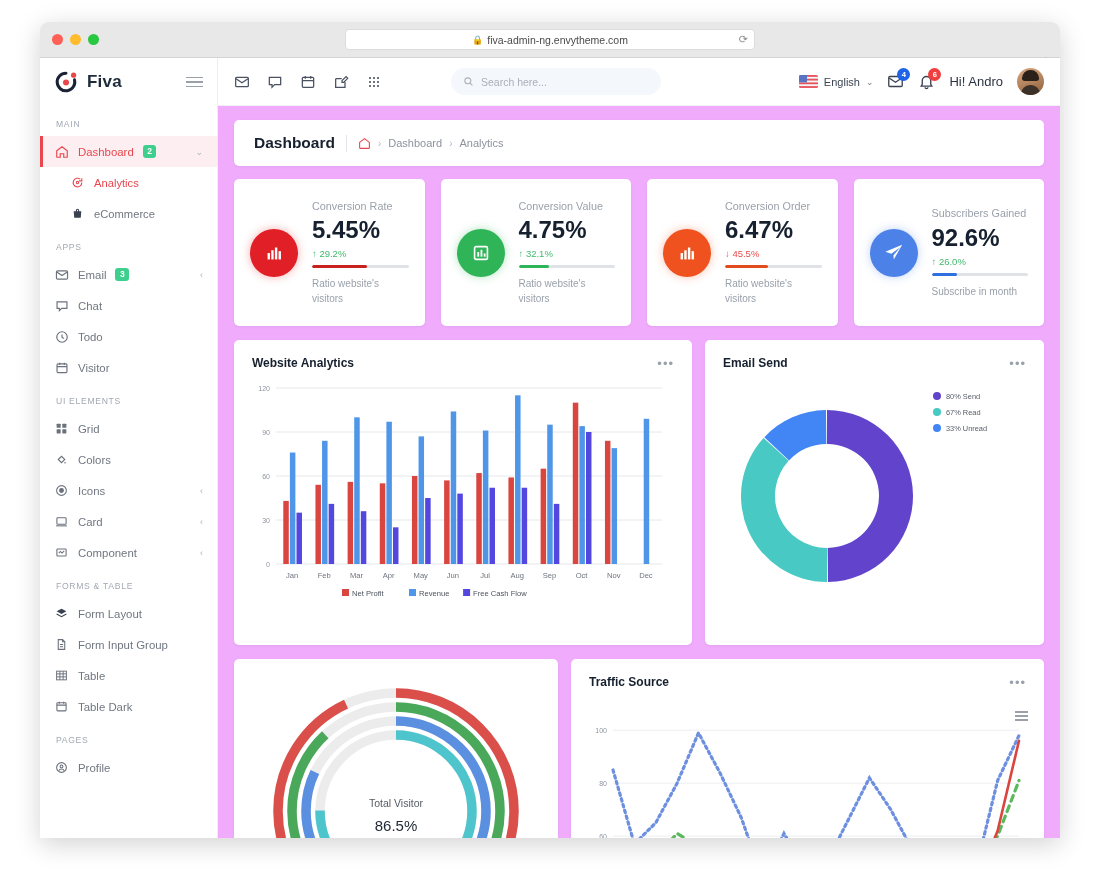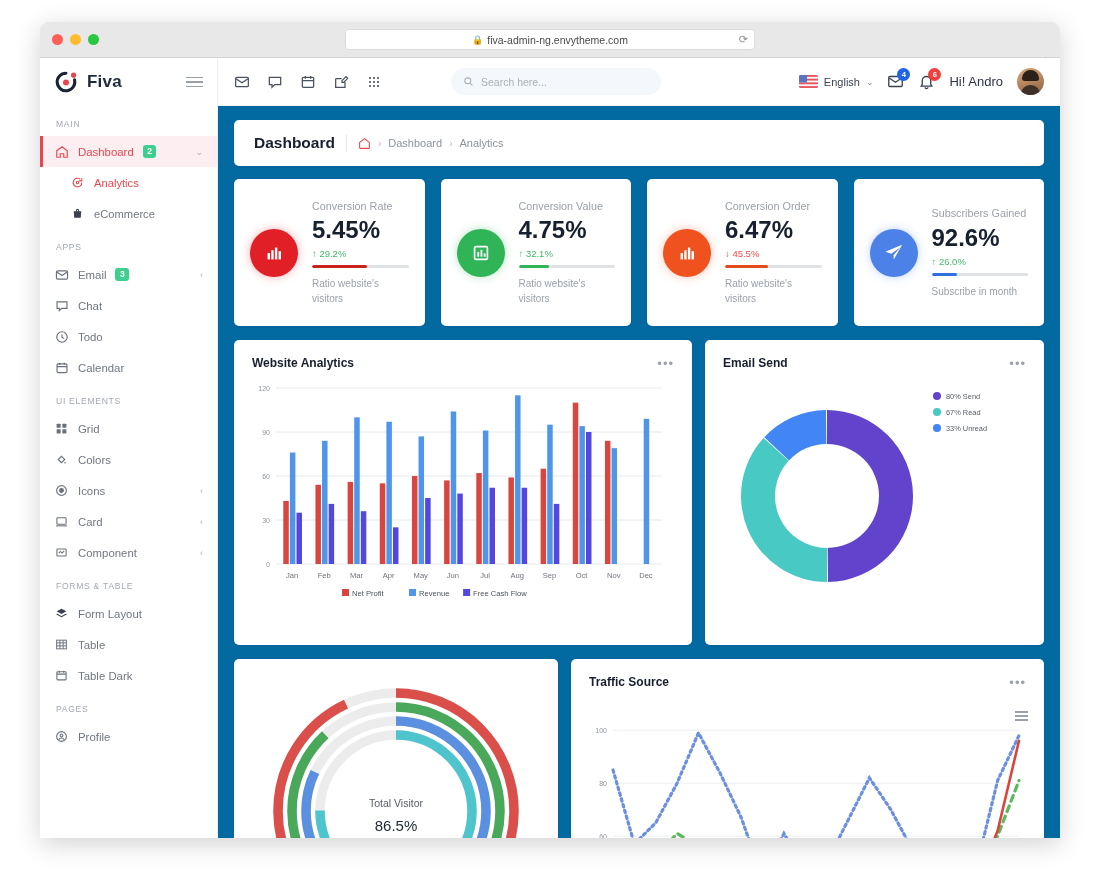--- a/index.html
+++ b/index.html
@@ -34,21 +34,21 @@
     position: absolute; left: 50%; transform: translateX(-50%);
     width: 410px; height: 21px; background: #fff;
     border: 1px solid #dcdcdc; border-radius: 4px;
     display: flex; align-items: center; justify-content: center;
     font-size: 10.5px; color: #4a4a4a; gap: 4px;
   }
   .urlbar .lock { font-size: 9px; color: #666; }
   .urlbar .reload2 { position:absolute; right:6px; font-size:11px; color:#888; }
   .plus-tab { position: absolute; right: 10px; bottom: -12px; font-size: 15px; color: #888; }
 
-  .viewport { height: 780px; display: flex; background: #0369a1; }
+  .viewport { height: 780px; display: flex; background: #f0abfc; }
 
   
   .sidebar {
     width: 178px; background: #fff; height: 780px;
     border-right: 1px solid #eceef1; flex-shrink: 0;
     overflow: hidden;
   }
   .brand {
     height: 48px; display: flex; align-items: center;
     padding: 0 14px; gap: 9px;
@@ -268,21 +268,21 @@
         </span>
         <span>Todo</span>
       </div>
       <div class="nav-item">
         <span class="ico">
           <svg width="14" height="14" viewBox="0 0 24 24" fill="none" stroke="currentColor" stroke-width="2">
               <rect x="3.5" y="5" width="17" height="15" rx="2"></rect>
               <path d="M3.5 9.5h17M8 3v4M16 3v4"></path>
             </svg>
         </span>
-        <span>Calendar</span>
+        <span>Visitor</span>
       </div>
 
       <div class="nav-section">UI ELEMENTS</div>
       <div class="nav-item">
         <span class="ico">
           <svg width="13" height="13" viewBox="0 0 24 24" fill="currentColor">
               <rect x="3" y="3" width="7.5" height="7.5" rx="1"></rect>
               <rect x="13.5" y="3" width="7.5" height="7.5" rx="1"></rect>
               <rect x="3" y="13.5" width="7.5" height="7.5" rx="1"></rect>
               <rect x="13.5" y="13.5" width="7.5" height="7.5" rx="1"></rect>
@@ -332,20 +332,29 @@
 
       <div class="nav-section">FORMS &amp; TABLE</div>
       <div class="nav-item">
         <span class="ico">
           <svg width="13" height="13" viewBox="0 0 24 24" fill="#3a4150">
               <path d="m12 3 9 5-9 5-9-5z"></path>
               <path d="m3 13 9 5 9-5" fill="none" stroke="#3a4150" stroke-width="2"></path>
             </svg>
         </span>
         <span>Form Layout</span>
+      </div>
+      <div class="nav-item">
+        <span class="ico">
+          <svg width="13" height="13" viewBox="0 0 24 24" fill="none" stroke="currentColor" stroke-width="2">
+              <path d="M6 3h8l4 4v14H6z"></path>
+              <path d="M14 3v4h4M9 12h6M9 16h6"></path>
+            </svg>
+        </span>
+        <span>Form Input Group</span>
       </div>
       <div class="nav-item">
         <span class="ico">
           <svg width="13" height="13" viewBox="0 0 24 24" fill="none" stroke="currentColor" stroke-width="1.8">
               <rect x="3" y="4" width="18" height="16"></rect>
               <path d="M3 9h18M3 14.5h18M9 4v16M15 4v16"></path>
             </svg>
         </span>
         <span>Table</span>
       </div>

